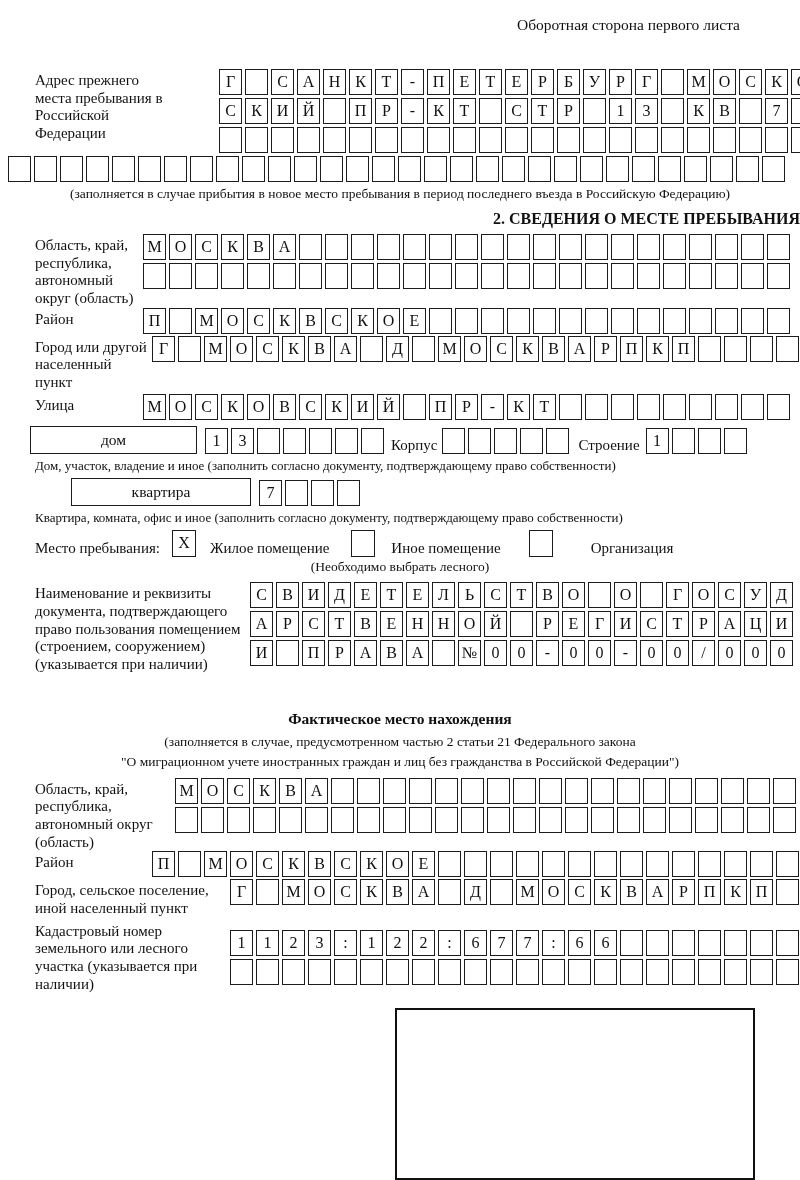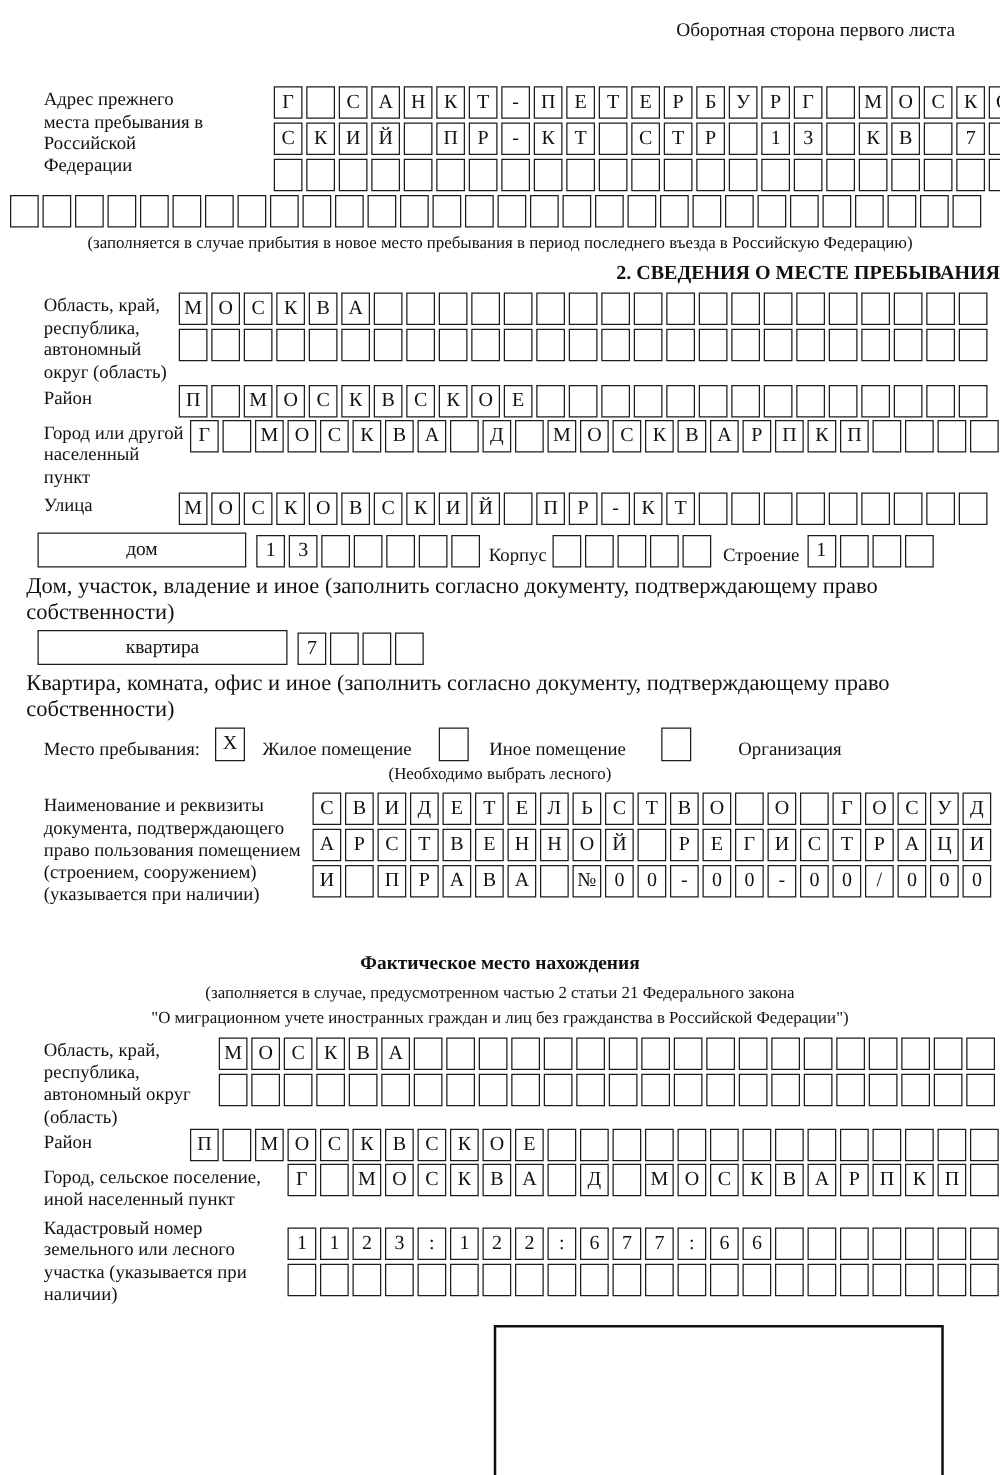--- a/index.html
+++ b/index.html
@@ -1,42 +1,42 @@
 <!DOCTYPE html>
 <html><head>
 <meta charset="utf-8">
 <style>
   html,body{margin:0;padding:0;background:#fff;}
   .page{
     position:relative;width:800px;height:1180px;overflow:hidden;
     font-family:"Liberation Serif","DejaVu Serif",serif;color:#111;background:#fff;
   }
-  .hdr{ text-align:right;padding:16px 36px 0 0;font-size:15.5px; }
+  .hdr{ text-align:right;padding:16px 60px 0 0;font-size:15.5px; }
   .field{ display:flex;align-items:flex-start;margin-left:35px; }
   .flabel{ font-size:15px;line-height:1.18;flex:none;padding-top:3px; }
   .w108{width:108px;} .w117{width:117px;} .w140{width:140px;} .w195{width:195px;} .w215{width:215px;}
   .cellrows{ display:flex;flex-direction:column;gap:3px; }
   .cellrow{ display:flex;gap:3px; }
   .cell{
     flex:0 0 23px;width:23px;height:26px;box-sizing:border-box;
     border:1.5px solid #1c1c1c;display:flex;align-items:center;justify-content:center;
     font-size:16px;line-height:1;background:#fff;
   }
   .note{ text-align:center;font-size:13.5px;margin-top:4px; }
   .sec-title{ text-align:right;font-weight:bold;font-size:16px;margin:8px 0 6px 0; }
   .sub-title{ text-align:center;font-weight:bold;font-size:15.5px;margin:12px 0 4px 0; }
   .smallnote{ text-align:center;font-size:13.5px;line-height:1.45; }
   .row{ display:flex;align-items:flex-end; }
   .widebox{
     box-sizing:border-box;border:1.6px solid #1c1c1c;height:28px;
     display:flex;align-items:center;justify-content:center;font-size:15.5px;
   }
-  .housebox{width:167px;} .aptbox{width:200px;}
+  .housebox{width:167px;} .aptbox{width:180px;margin-left:41px;}
   .inline-lbl{ font-size:15px;white-space:nowrap; }
-  .caption{ font-size:18px;margin:4px 0 4px 21px; }
+  .caption{ font-size:13px;margin:4px 0 4px 35px; }
   .checkbox{
     flex:0 0 24px;width:24px;height:27px;box-sizing:border-box;border:1.5px solid #1c1c1c;
     display:flex;align-items:center;justify-content:center;font-size:16px;
   }
   .stamp-box{ width:360px;height:172px;box-sizing:border-box;border:2px solid #111;margin:10px 0 0 395px; }
   .stamp-caption{ width:404px;margin:6px 0 0 388px;text-align:center;font-size:13.5px;line-height:1.5; }
   .mt2{margin-top:2px;} .mt4{margin-top:4px;} .mt6{margin-top:6px;}
   .overflow-row{ margin:3px 0 0 8px; }
 </style>
 </head>

